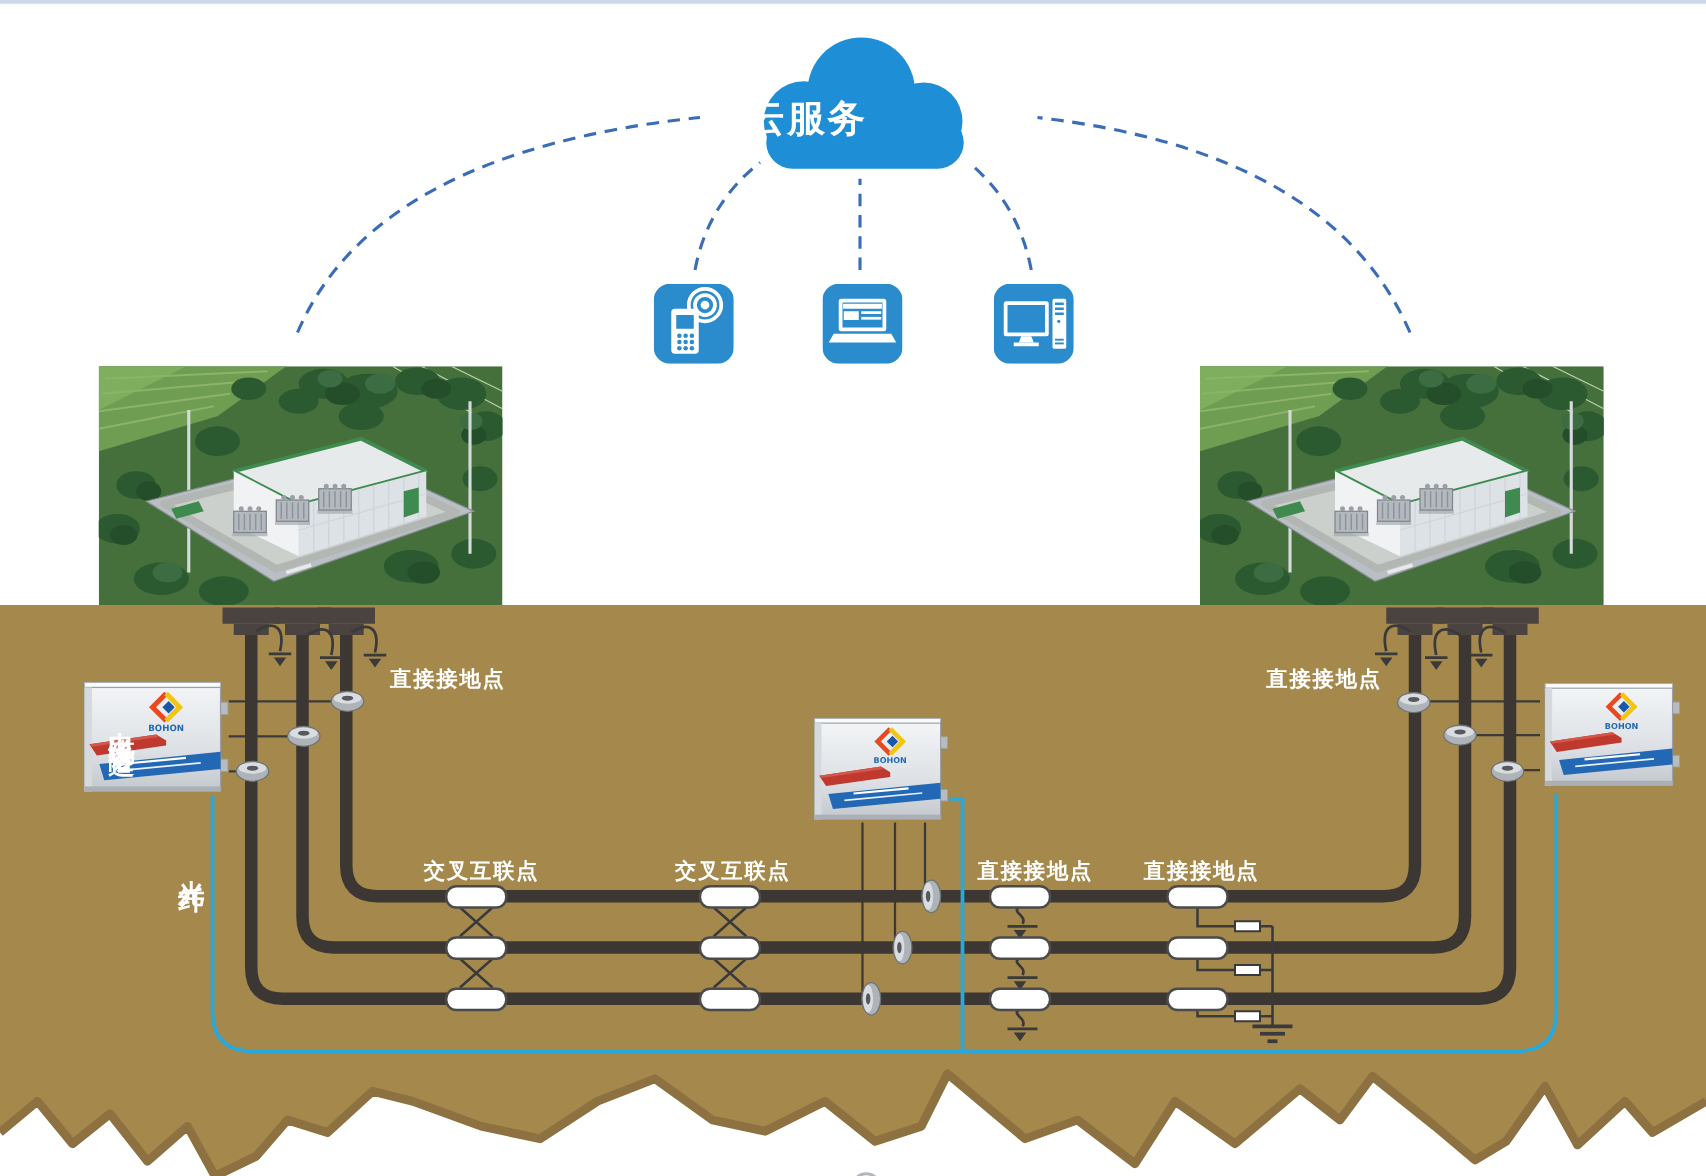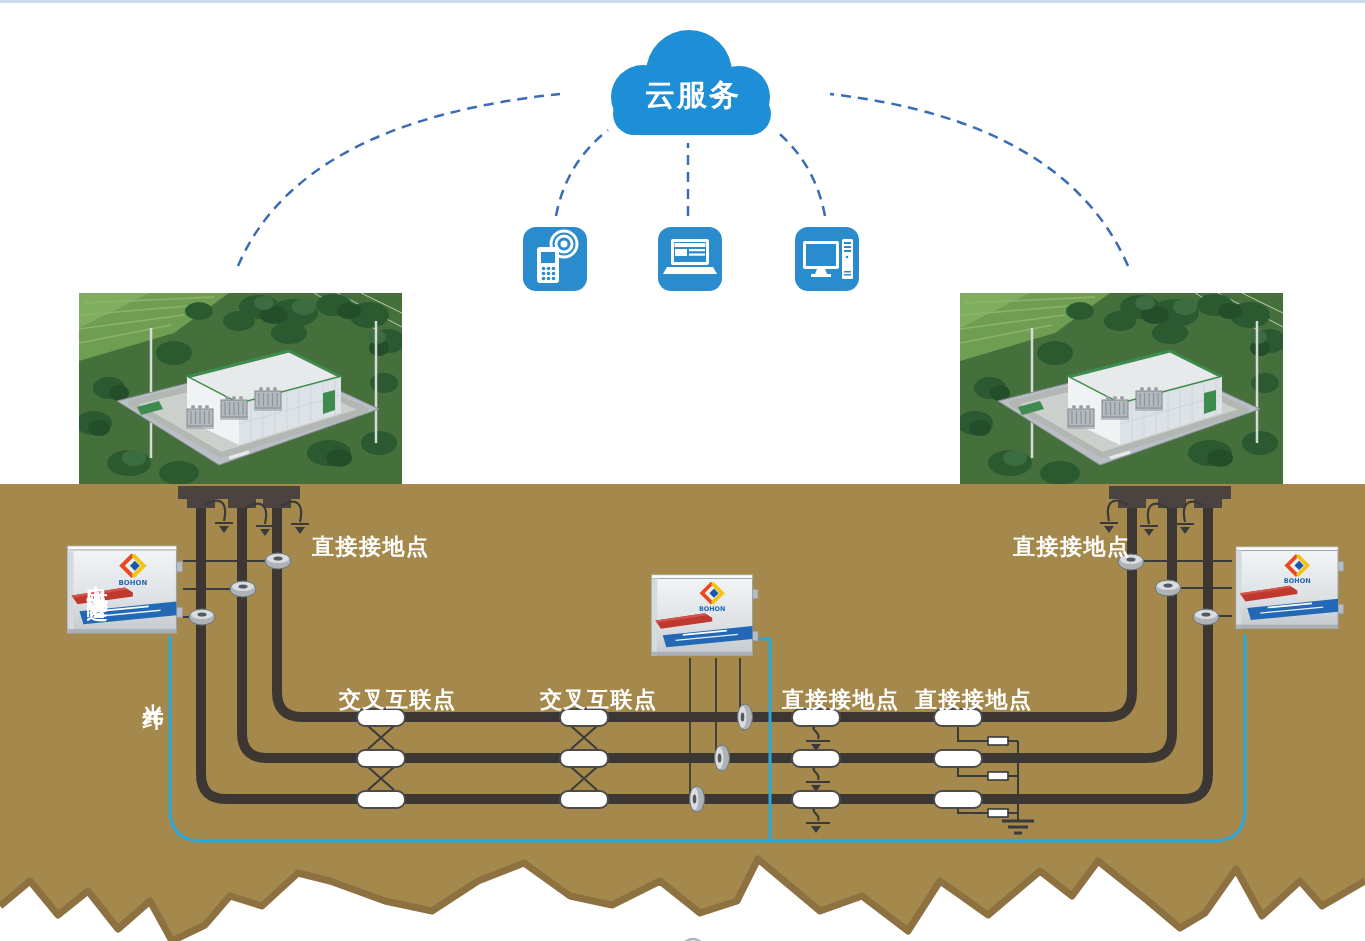--- a/index.html
+++ b/index.html
@@ -6,23 +6,23 @@
   .canvas{
     position:relative;
     width:1365px;height:941px;
     background:#ffffff;
     overflow:hidden;
     border-top:3px solid #ccd8eb;
     font-family:"DejaVu Sans","Liberation Sans",sans-serif;
   }
   .scene{position:absolute;left:0;top:0;width:1365px;height:941px;}
   .lbl{position:absolute;color:#ffffff;white-space:nowrap;}
-  .t-label{font-size:22px;font-weight:600;letter-spacing:1.5px;}
+  .t-label{font-size:17px;font-weight:600;letter-spacing:1.5px;}
   .v-label{writing-mode:vertical-rl;text-orientation:upright;font-size:21px;font-weight:600;letter-spacing:5px;}
-  .cloud-label{width:190px;text-align:center;font-size:30px;font-weight:bold;letter-spacing:2px;}
+  .cloud-label{width:190px;text-align:left;font-size:30px;font-weight:bold;letter-spacing:2px;}
 </style>
 </head>
 <body>
 
 <div class="canvas">
 
 <svg class="scene" viewBox="0 0 1365 941" width="1365" height="941">
   <defs>
 
     <symbol id="substation" viewBox="0 0 323 192">

